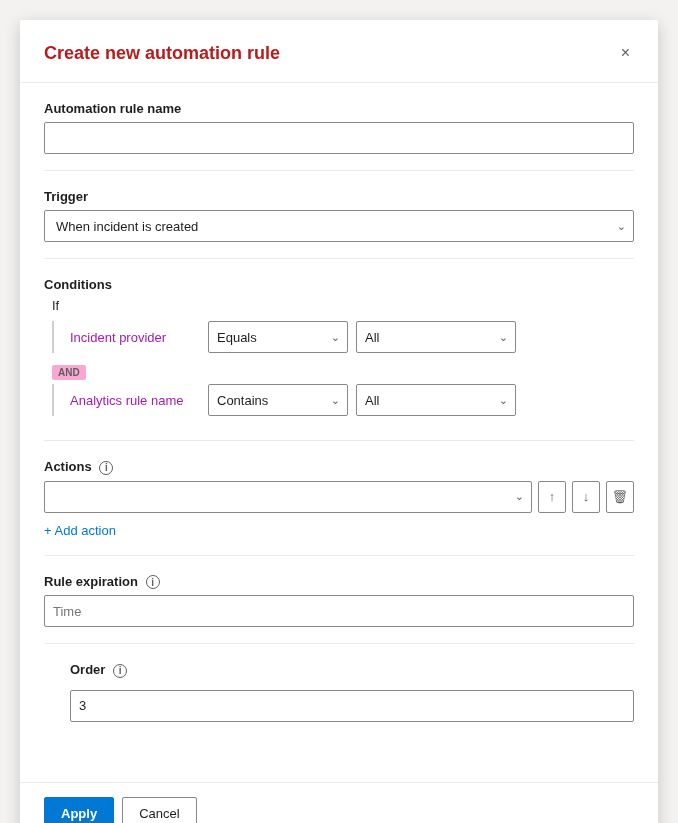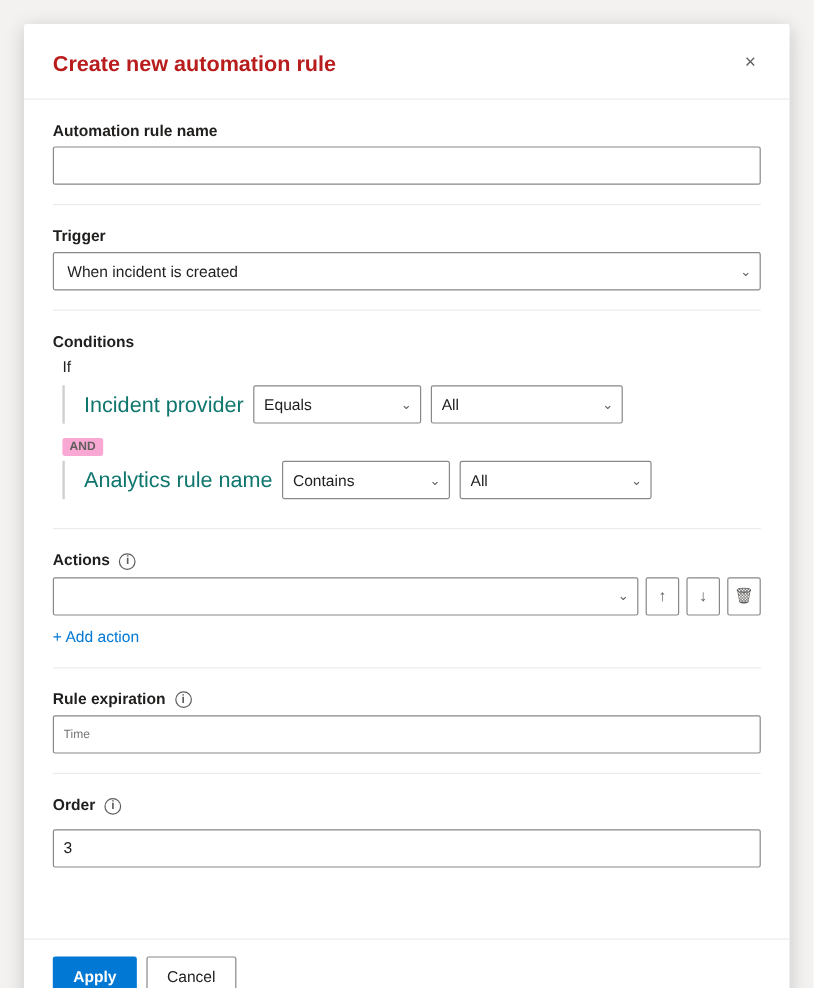--- a/index.html
+++ b/index.html
@@ -103,22 +103,22 @@
     }
     .condition-row {
       display: flex;
       align-items: center;
       gap: 8px;
       margin-bottom: 8px;
       padding-left: 16px;
       border-left: 2px solid #d2d0ce;
     }
     .condition-field-name {
-      font-size: 18px;
-      color: #0f766e;
+      font-size: 13px;
+      color: #a21caf;
       min-width: 130px;
     }
     .and-badge {
       display: inline-block;
       background: #f9a8d4;
       color: #605e5c;
       font-size: 10px;
       font-weight: 600;
       padding: 2px 6px;
       border-radius: 2px;
@@ -203,21 +203,21 @@
       pointer-events: none;
       color: #605e5c;
       font-size: 13px;
     }
     .expiration-row .time-input {
       flex: 1;
       height: 32px;
       border: 1px solid #8a8886;
       border-radius: 2px;
       padding: 0 8px;
-      font-size: 10px;
+      font-size: 13px;
       color: #737373;
       outline: none;
     }
     .order-input {
       width: 100%;
       height: 32px;
       border: 1px solid #8a8886;
       border-radius: 2px;
       padding: 0 8px;
       font-size: 13px;
@@ -383,21 +383,21 @@
     <div class="section">
       <div class="field-label">
         <span>Rule expiration</span>
         <span class="info-icon">i</span>
       </div>
       <div class="expiration-row">
         <input class="time-input" type="text" placeholder="Time" style="">
       </div>
     </div>
 
-    <div class="section" style="border-bottom:none;">
+    <div class="section" style="border-bottom:none;margin-left:26px;">
       <div class="field-label">
         <span>Order</span>
         <span class="info-icon">i</span>
       </div>
       <input class="order-input" type="text" value="3" style="">
     </div>
 
   </div>
 
   <div class="dialog-footer">

